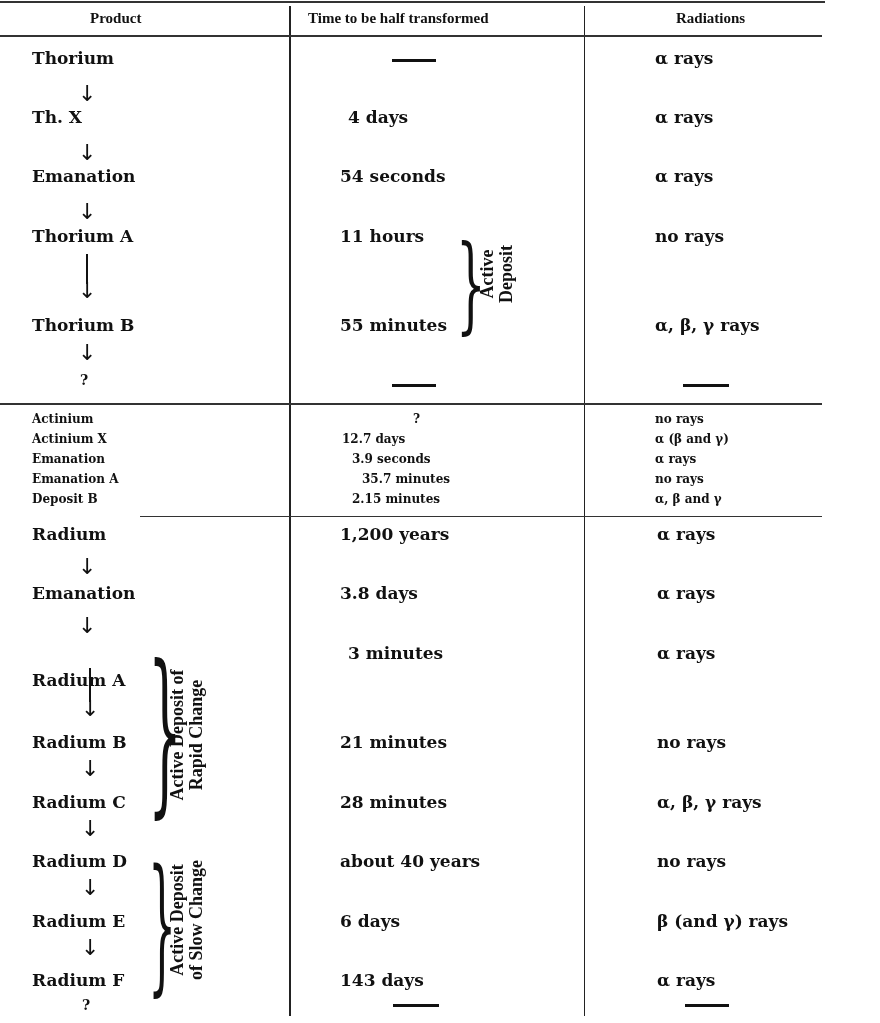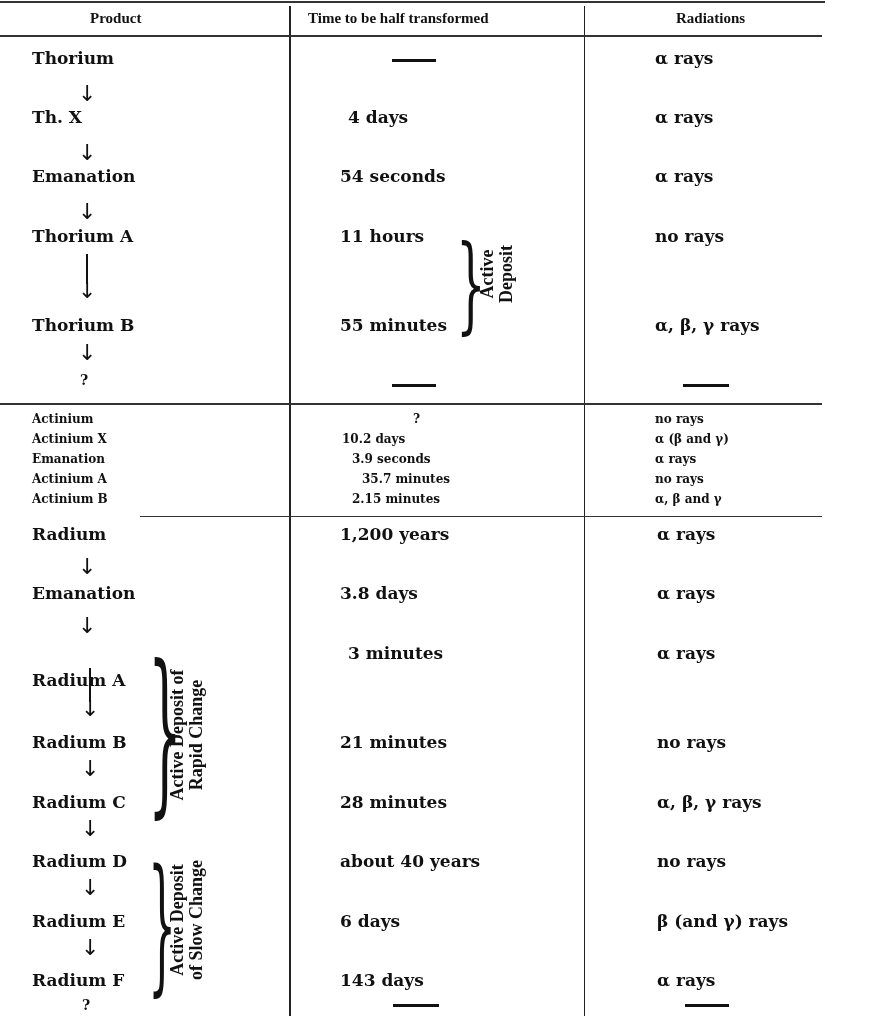--- a/index.html
+++ b/index.html
@@ -70,25 +70,25 @@
   <div class="abs cell" style="left:655px;top:315px;">α, β, γ rays</div>
   <div class="dash" style="left:683px;top:384px;width:46px;"></div>
 </div>
 
 <div class="hline" style="left:0;top:403px;width:822px;"></div>
 
 <div>
   <div class="abs cell small" style="left:32px;top:409px;">Actinium</div>
   <div class="abs cell small" style="left:32px;top:429px;">Actinium X</div>
   <div class="abs cell small" style="left:32px;top:449px;">Emanation</div>
-  <div class="abs cell small" style="left:32px;top:469px;">Actinium A</div>
-  <div class="abs cell small" style="left:32px;top:489px;">Actinium B</div>
+  <div class="abs cell small" style="left:32px;top:469px;">Emanation A</div>
+  <div class="abs cell small" style="left:32px;top:489px;">Deposit B</div>
 
   <div class="abs cell small" style="left:413px;top:409px;">?</div>
-  <div class="abs cell small" style="left:342px;top:429px;">10.2 days</div>
+  <div class="abs cell small" style="left:342px;top:429px;">12.7 days</div>
   <div class="abs cell small" style="left:352px;top:449px;">3.9 seconds</div>
   <div class="abs cell small" style="left:362px;top:469px;">35.7 minutes</div>
   <div class="abs cell small" style="left:352px;top:489px;">2.15 minutes</div>
 
   <div class="abs cell small" style="left:655px;top:409px;">no rays</div>
   <div class="abs cell small" style="left:655px;top:429px;text-align:right;">α (β and γ)</div>
   <div class="abs cell small" style="left:655px;top:449px;">α rays</div>
   <div class="abs cell small" style="left:655px;top:469px;">no rays</div>
   <div class="abs cell small" style="left:655px;top:489px;">α, β and γ</div>
 </div>

